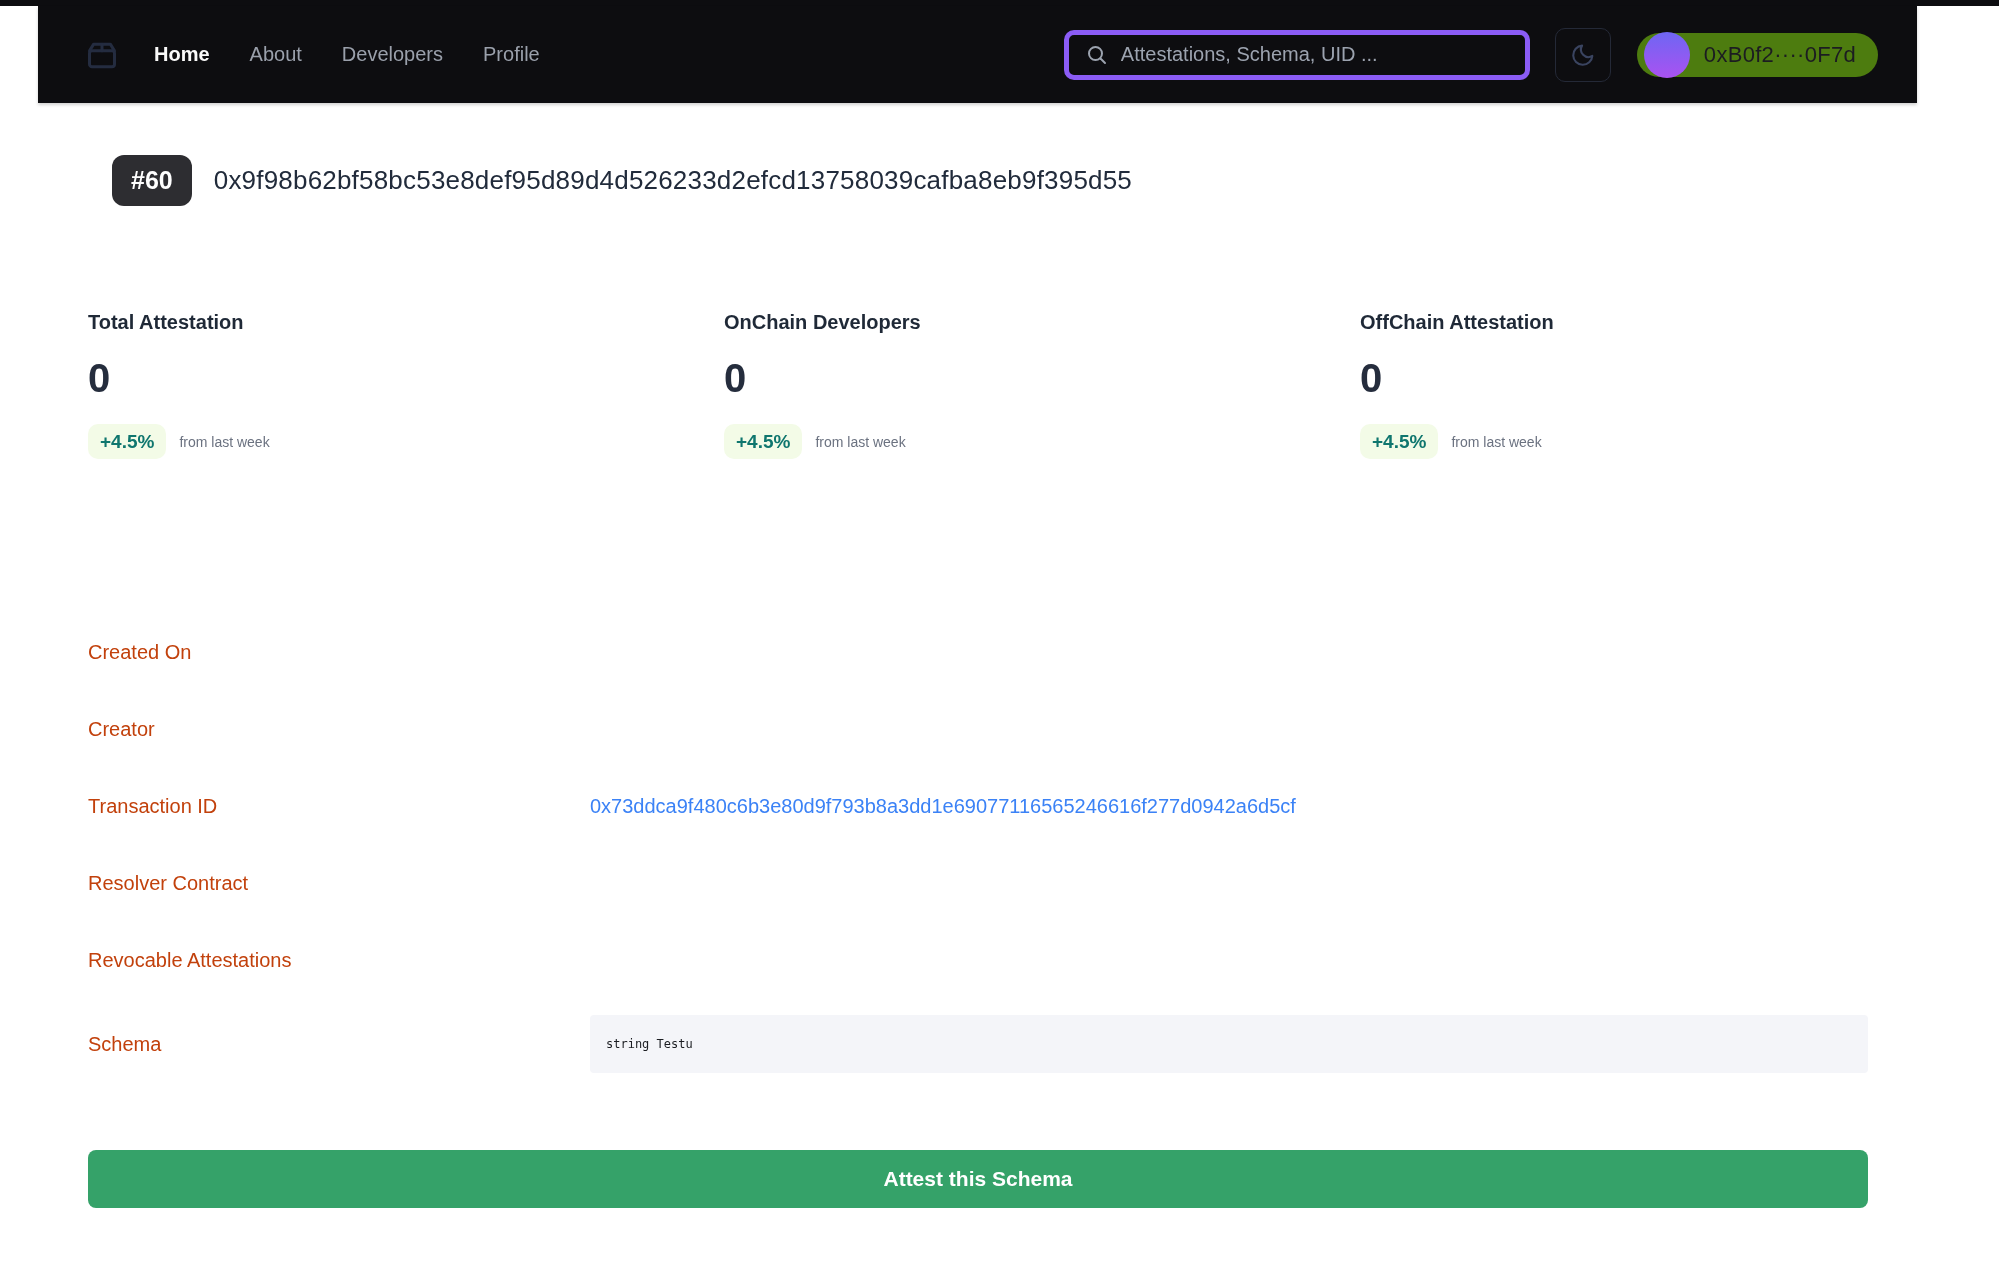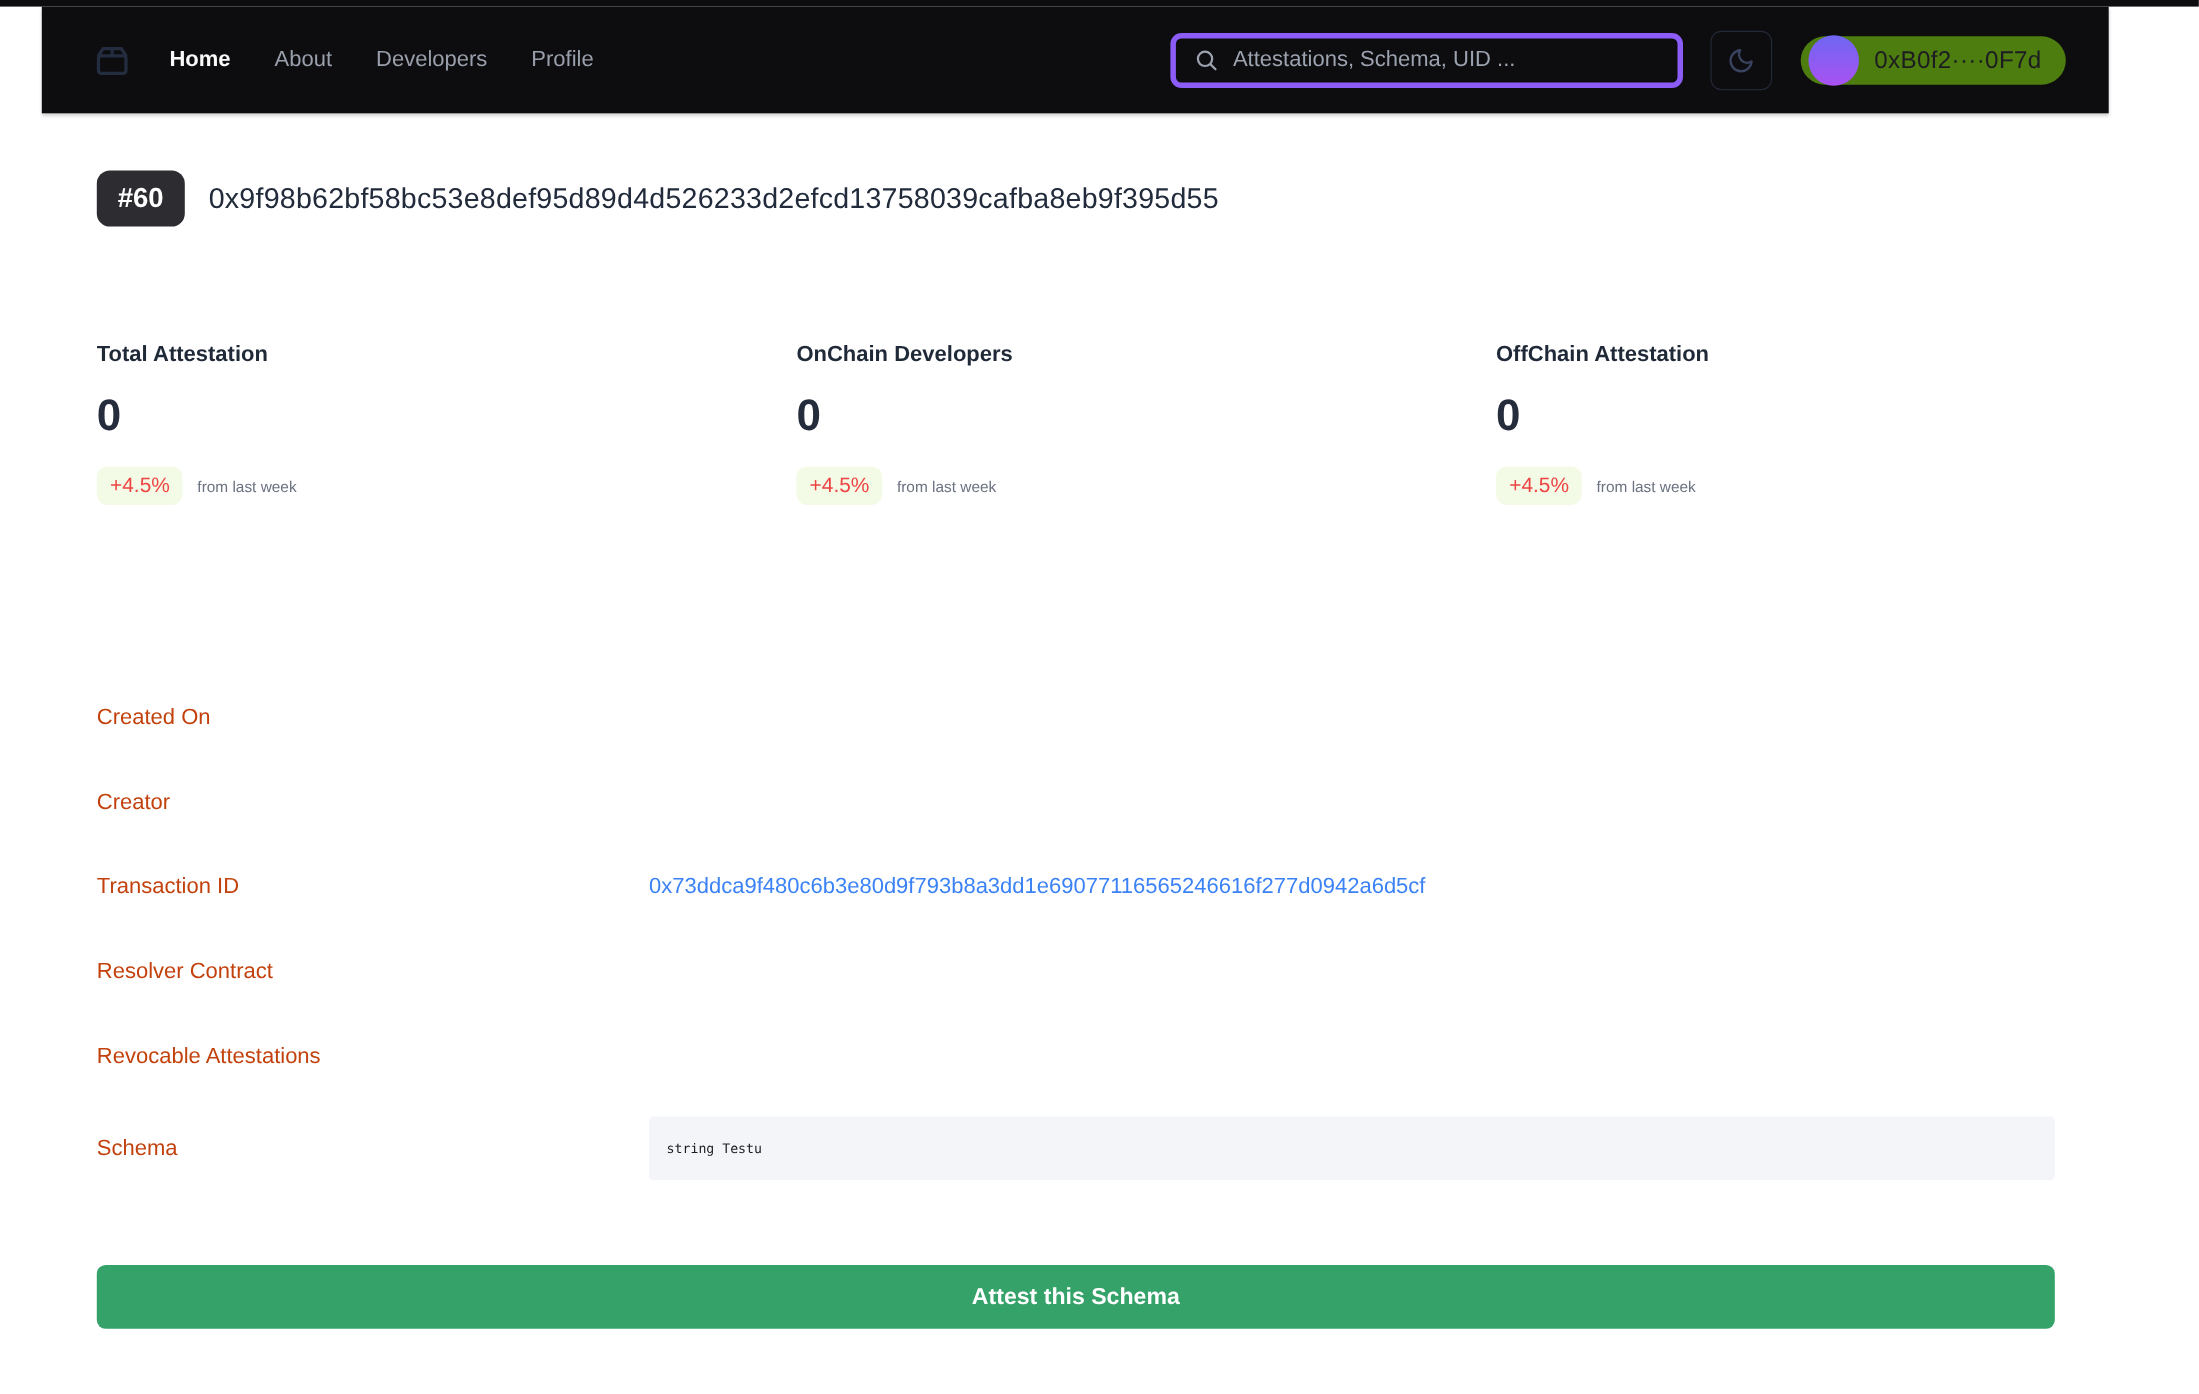--- a/index.html
+++ b/index.html
@@ -51,35 +51,35 @@
   }
   .avatar {
     width: 46px; height: 46px; border-radius: 50%;
     background: linear-gradient(180deg, #6e66f3 0%, #aa52f1 100%);
   }
   .wallet-address { font-size: 22px; font-weight: 500; color: #1c1c21; letter-spacing: 0.3px; }
 
   
   .main { margin: 0 131px 0 88px; }
 
-  .schema-header { margin-top: 52px; display: flex; align-items: center; gap: 22px; }
+  .schema-header { margin-top: 52px; display: flex; align-items: center; gap: 22px; margin-left: 24px; }
   .id-badge {
     background: #2d2d31; color: #ffffff;
     font-size: 25px; font-weight: 600;
     padding: 13px 19px; border-radius: 12px; line-height: 1;
   }
   .schema-uid { font-size: 26px; color: #212b3b; font-weight: 400; letter-spacing: 0.2px; }
 
   .stats { margin-top: 104px; display: grid; grid-template-columns: 636px 636px 1fr; }
   .stat-label { font-size: 20px; font-weight: 600; color: #1f2937; line-height: 24px; }
   .stat-value { margin-top: 24px; font-size: 40px; font-weight: 700; color: #252d3d; line-height: 40px; }
   .stat-delta { margin-top: 26px; display: flex; align-items: center; gap: 13px; }
   .delta-pill {
-    background: #f3fbe7; color: #ef4444;
-    font-size: 19px; font-weight: 400;
+    background: #f3fbe7; color: #0f766e;
+    font-size: 19px; font-weight: 700;
     padding: 8px 12px; border-radius: 10px; line-height: 1;
   }
   .delta-note { font-size: 14px; color: #6b7280; }
 
   .details { margin-top: 155px; }
   .detail-row { display: grid; grid-template-columns: 502px 1fr; align-items: center; height: 77px; }
   .detail-row.schema-row { height: 90px; }
   .detail-label { font-size: 20px; color: #c2410c; font-weight: 400; }
   .detail-value { font-size: 20px; color: #1f2937; }
   .tx-link { font-size: 20px; color: #3b82f6; text-decoration: none; cursor: pointer; word-break: break-all; }

